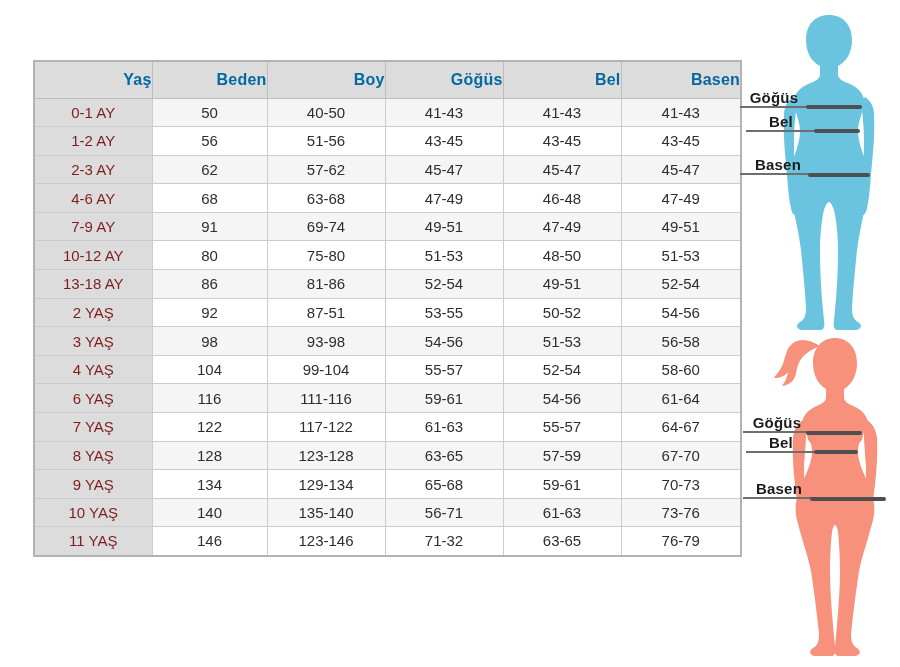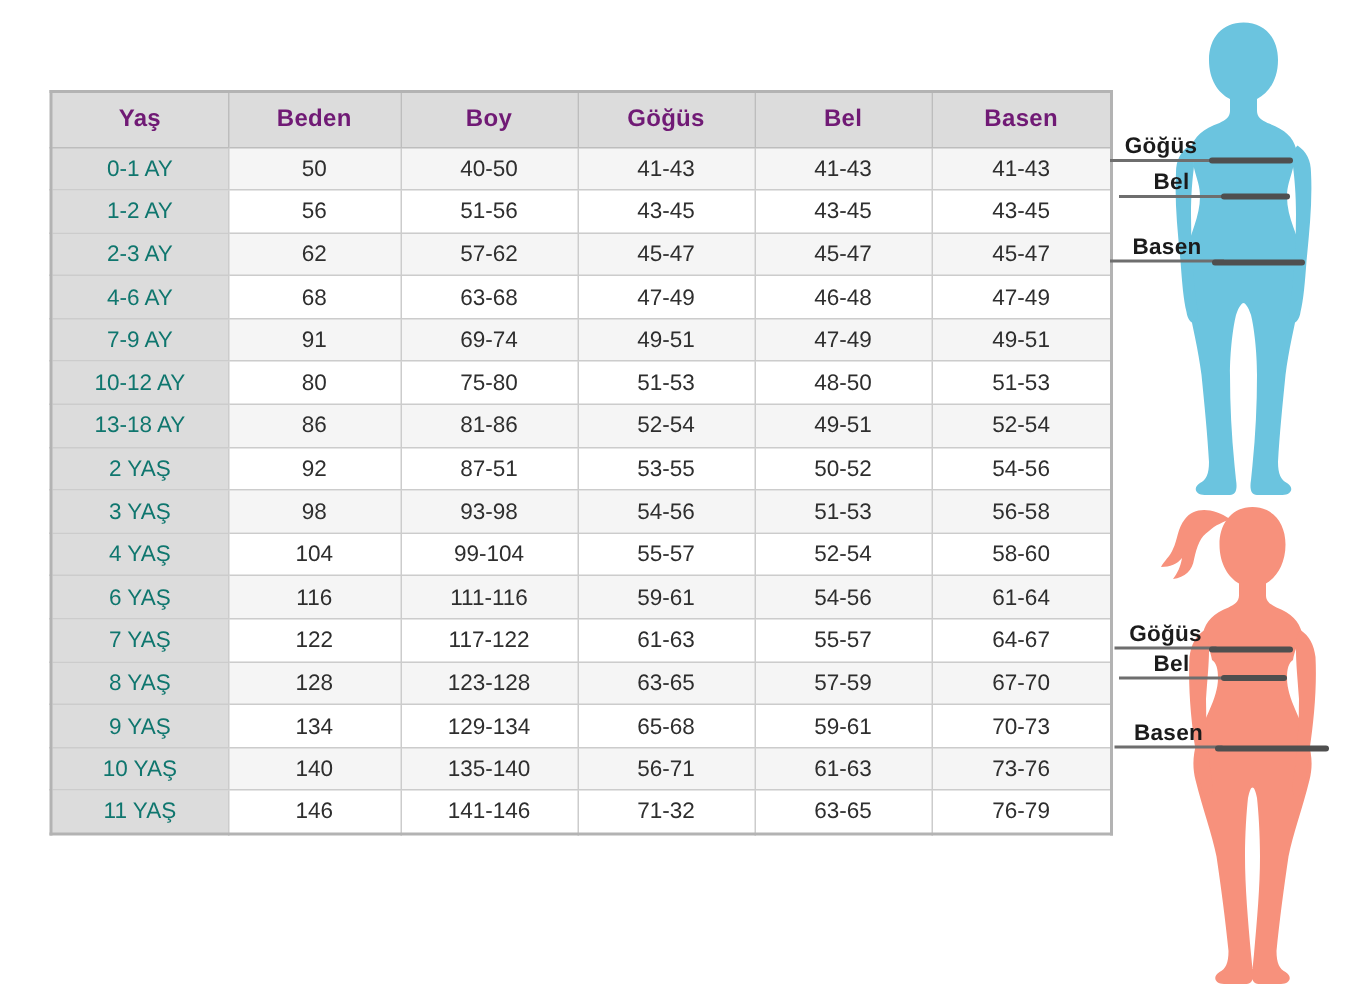--- a/index.html
+++ b/index.html
@@ -8,29 +8,29 @@
   .page {
     position:relative; width:900px; height:667px; background:#ffffff; overflow:hidden;
   }
   
   table.size-chart {
     position:absolute; left:33px; top:60px; width:707px;
     border-collapse:collapse; table-layout:fixed;
     border:2px solid #b3b3b3;
   }
   table.size-chart th {
-    height:37px; background:#dcdcdc; color:#701a75;
-    font-size:16px; font-weight:bold; text-align:center;
+    height:37px; background:#dcdcdc; color:#0369a1;
+    font-size:16px; font-weight:bold; text-align:right;
     border:1px solid #bdbdbd; letter-spacing:0.2px;
   }
   table.size-chart td {
     height:28.6px; font-size:15px; color:#2e2e2e; text-align:center;
     border:1px solid #cccccc; background:#ffffff;
   }
-  table.size-chart td:first-child { background:#dcdcdc; color:#0f766e;margin-top:44px; }
+  table.size-chart td:first-child { background:#dcdcdc; color:#7f1d1d;margin-top:44px; }
   table.size-chart tbody tr:nth-child(odd) td:not(:first-child) { background:#f5f5f5; }
   table.size-chart col.c-age   { width:118px; }
   table.size-chart col.c-beden { width:115px; }
   table.size-chart col.c-boy   { width:118px; }
   table.size-chart col.c-gogus { width:118px; }
   table.size-chart col.c-bel   { width:118px; }
   table.size-chart col.c-basen { width:120px; }
   
   .silhouette { position:absolute; }
   
@@ -184,21 +184,21 @@
           <td>10 YAŞ</td>
           <td>140</td>
           <td>135-140</td>
           <td>56-71</td>
           <td>61-63</td>
           <td>73-76</td>
         </tr>
         <tr>
           <td>11 YAŞ</td>
           <td>146</td>
-          <td>141-146</td>
+          <td>123-146</td>
           <td>71-32</td>
           <td>63-65</td>
           <td>76-79</td>
         </tr>
       </tbody>
   </table>
 
   <svg class="silhouette" style="left:770px;top:12px;" width="116" height="326" viewBox="0 0 116 326">
     <g fill="#6BC4DF">
       <path d="

